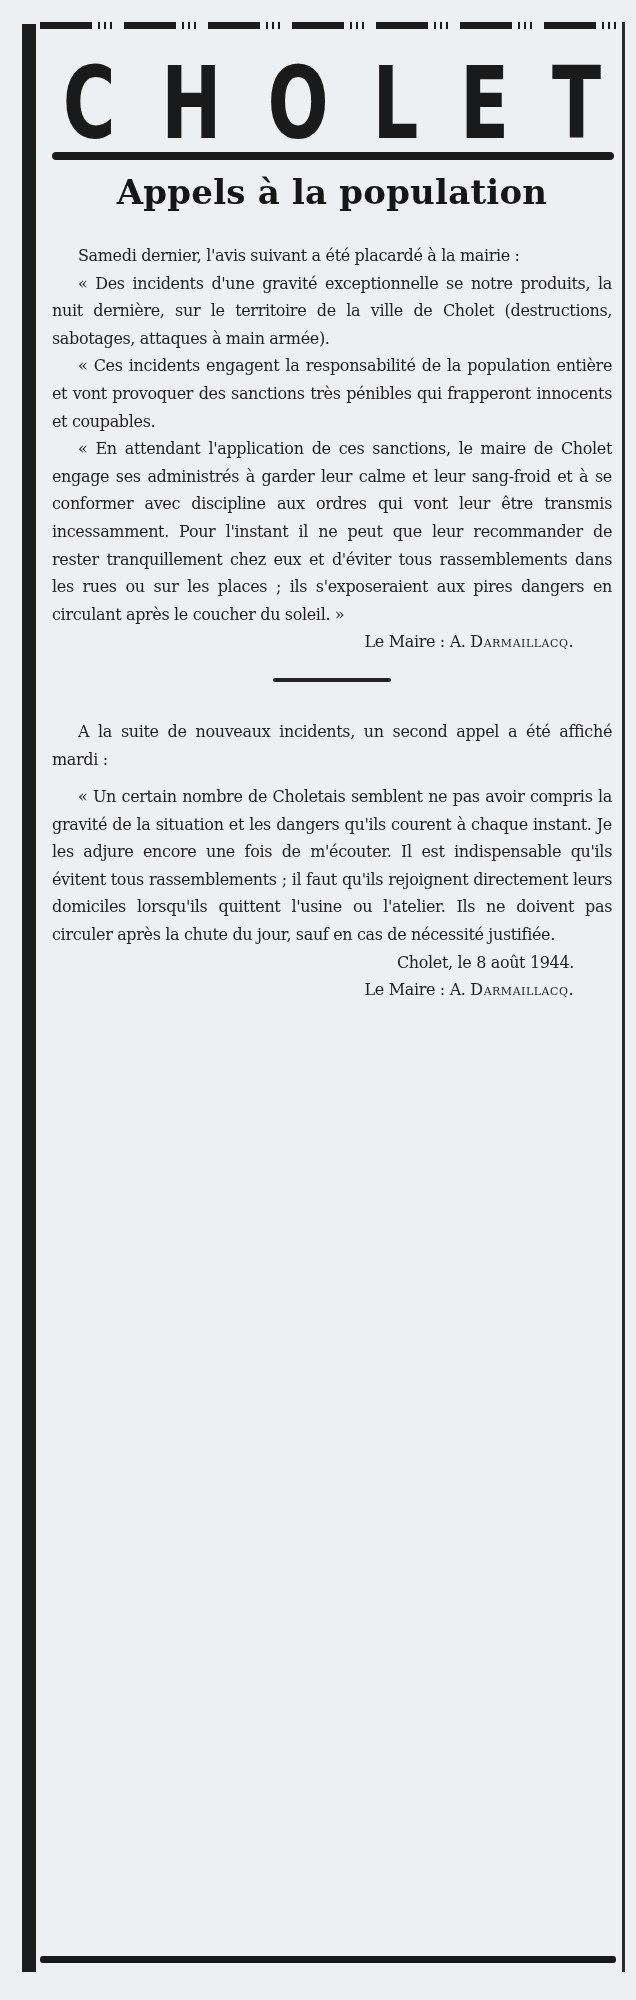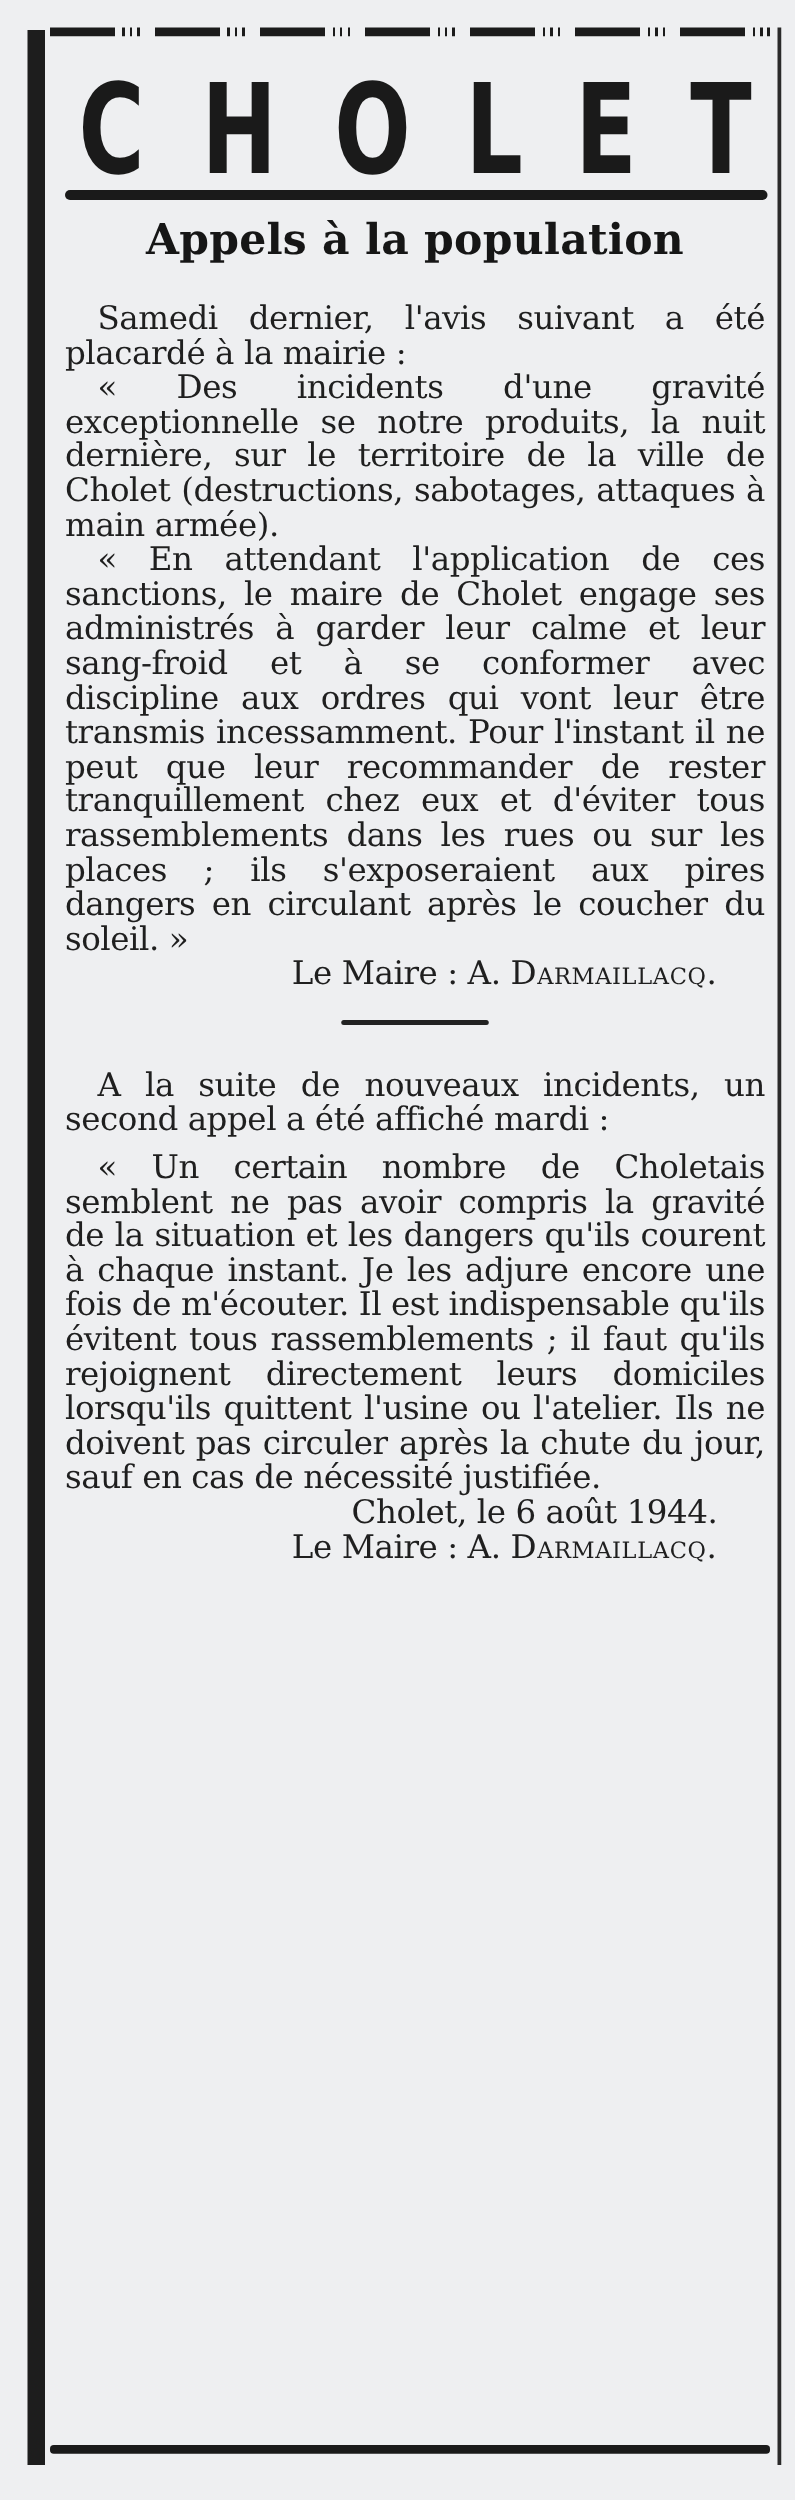--- a/index.html
+++ b/index.html
@@ -62,21 +62,21 @@
     font-weight: bold;
     font-size: 34px;
     line-height: 48px;
     letter-spacing: 0.2px;
     color: #161616;
   }
   .body {
     position: absolute; left: 30px; top: 222px;
     width: 560px;
     font-family: "DejaVu Serif", serif;
-    font-size: 26px;
+    font-size: 16px;
     line-height: 27.6px;
     color: #1f1f1f;
     letter-spacing: -0.35px;
   }
   .body p {
     margin: 0;
     text-align: justify;
     text-align-last: left;
     text-indent: 26px;
     hyphens: manual;
@@ -116,28 +116,29 @@
     <span>T</span>
   </div>
   <div class="masthead-rule"></div>
 
   <div class="headline">Appels à la population</div>
 
   <div class="body">
     <section>
       <p>Samedi dernier, l'avis suivant a été placardé à la mairie :</p>
       <p>« Des incidents d'une gravité exceptionnelle se notre produits, la nuit dernière, sur le territoire de la ville de Cholet (destructions, sabotages, attaques à main armée).</p>
+      <p>« Ces incidents engagent la responsabilité de la population entière et vont provoquer des sanctions très pénibles qui frapperont innocents et coupables.</p>
       <p>« En attendant l'application de ces sanctions, le maire de Cholet engage ses administrés à garder leur calme et leur sang-froid et à se conformer avec discipline aux ordres qui vont leur être transmis incessamment. Pour l'instant il ne peut que leur recommander de rester tranquillement chez eux et d'éviter tous rassemblements dans les rues ou sur les places ; ils s'exposeraient aux pires dangers en circulant après le coucher du soleil. »</p>
       <div class="sig-name"><span>Le Maire : A. </span><span class="sc">Darmaillacq.</span></div>
     </section>
 
     <div class="divider"></div>
 
     <section>
       <p>A la suite de nouveaux incidents, un second appel a été affiché mardi :</p>
       <p style="margin-top:10px">« Un certain nombre de Choletais semblent ne pas avoir compris la gravité de la situation et les dangers qu'ils courent à chaque instant. Je les adjure encore une fois de m'écouter. Il est indispensable qu'ils évitent tous rassemblements ; il faut qu'ils rejoignent directement leurs domiciles lorsqu'ils quittent l'usine ou l'atelier. Ils ne doivent pas circuler après la chute du jour, sauf en cas de nécessité justifiée.</p>
-      <div class="sig-date">Cholet, le 6 août 1944.</div>
+      <div class="sig-date">Cholet, le 8 août 1944.</div>
       <div class="sig-name"><span>Le Maire : A. </span><span class="sc">Darmaillacq.</span></div>
     </section>
   </div>
 
   <div class="bottom-rule"></div>
 </div>
 
 </body></html>

